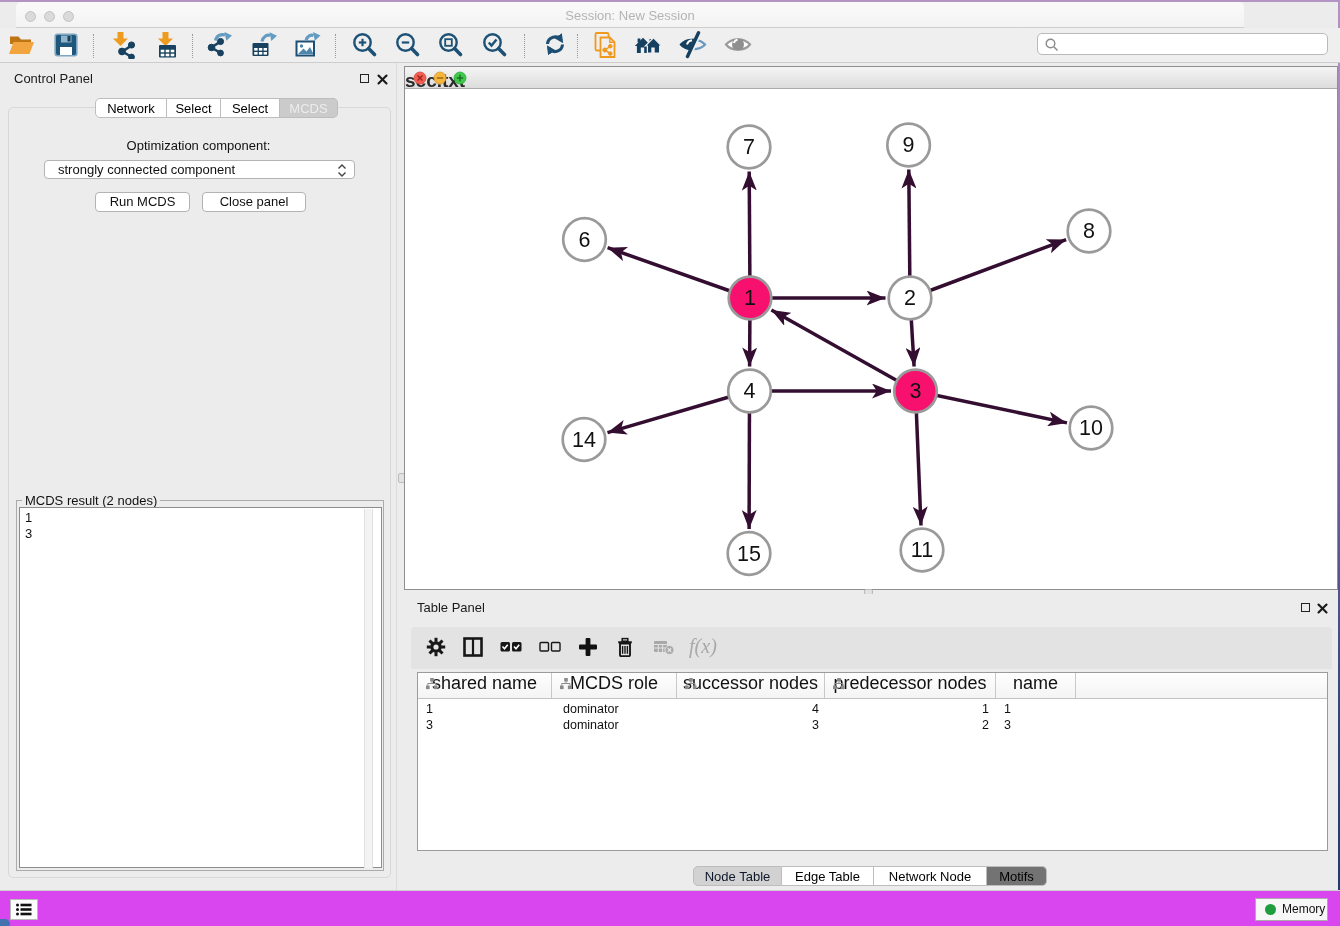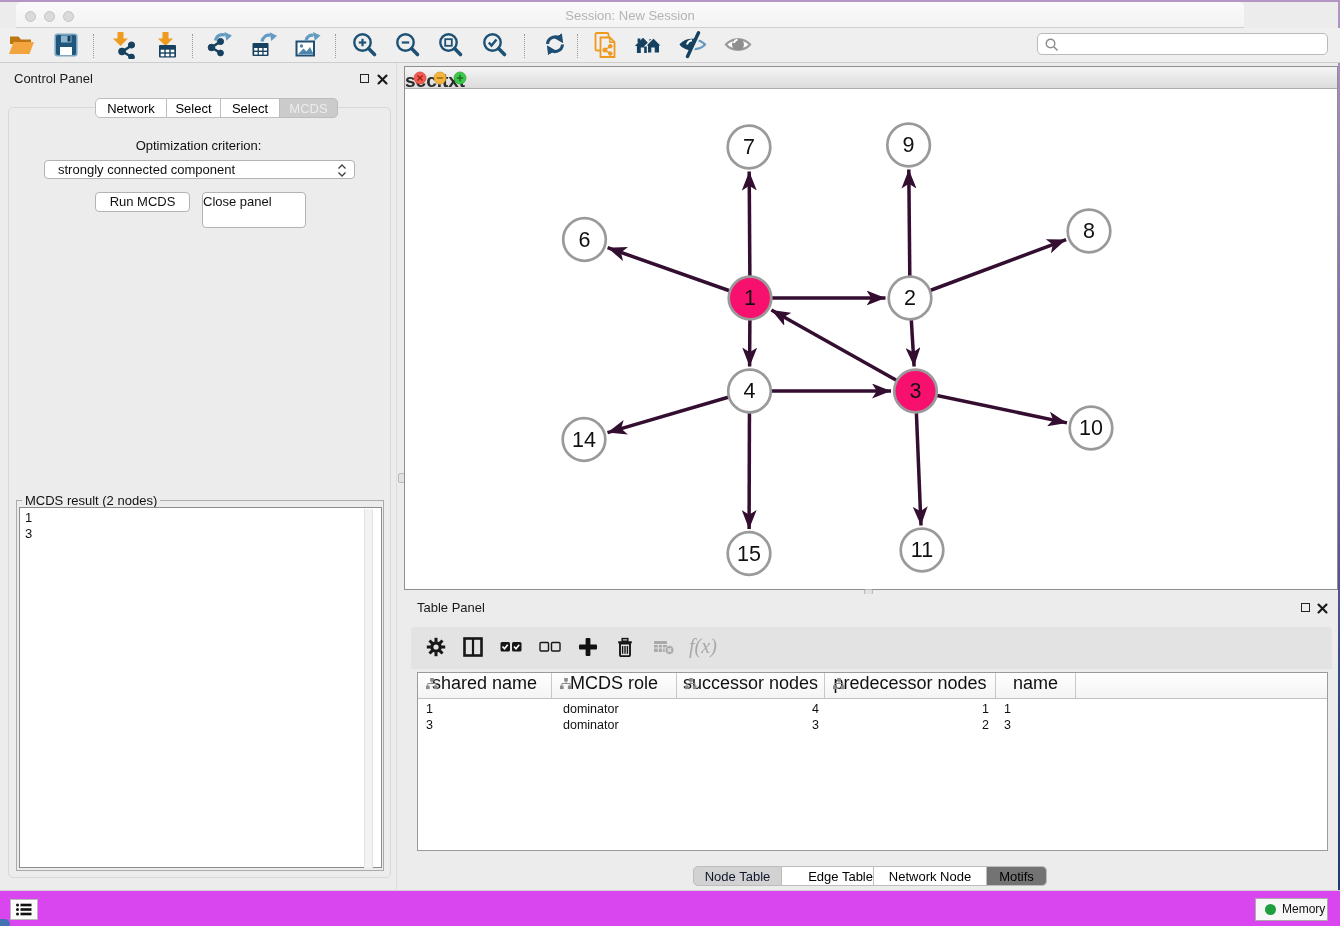--- a/index.html
+++ b/index.html
@@ -180,30 +180,30 @@
     </svg>
 
  <div class="abs" style="left:8px;top:44px;width:383px;height:771px;border:1px solid #d8d8d8;border-radius:5px;background:#ececec"></div>
 
  <div class="abs" style="left:95px;top:34.5px;height:20px;display:flex;font-size:13px">
   <div style="width:72px;background:#fff;border:1px solid #bdbdbd;border-radius:5px 0 0 5px;text-align:center;line-height:19px;color:#000">Network</div>
   <div style="width:54px;background:#fff;border:1px solid #bdbdbd;border-left:none;text-align:center;line-height:19px;color:#000">Select</div>
   <div style="width:59px;background:#fff;border:1px solid #bdbdbd;border-left:none;text-align:center;line-height:19px;color:#000">Select</div>
   <div style="width:58px;background:#cbcbcb;border:1px solid #bdbdbd;border-left:none;border-radius:0 5px 5px 0;text-align:center;line-height:19px;color:#ececec">MCDS</div>
  </div>
- <div class="abs" style="left:0;top:75px;width:397px;text-align:center;font-size:13px;color:#111">Optimization criterion:</div>
+ <div class="abs" style="left:0;top:75px;width:397px;text-align:center;font-size:13px;color:#111">Optimization component:</div>
 
  <div class="abs" style="left:44px;top:97px;width:311px;height:19px;background:#fff;border:1px solid #b3b3b3;border-radius:4px;font-size:13px;color:#111;line-height:17px;padding-left:13px">strongly connected component
    <svg width="10" height="13" style="position:absolute;right:7px;top:2.5px" viewBox="0 0 10 13">
      <path d="M1.5,4.5 L5,1 L8.5,4.5" stroke="#444" stroke-width="1.4" fill="none"></path>
      <path d="M1.5,8.5 L5,12 L8.5,8.5" stroke="#444" stroke-width="1.4" fill="none"></path>
    </svg>
  </div>
  <div class="abs" style="left:95px;top:129px;width:95px;height:20px;background:#fff;border:1px solid #b3b3b3;border-radius:4px;font-size:13px;color:#111;text-align:center;line-height:18px">Run MCDS</div>
- <div class="abs" style="left:202px;top:129px;width:104px;height:36px;background:#fff;border:1px solid #b3b3b3;border-radius:4px;font-size:13px;color:#111;line-height:18px">Close panel</div>
+ <div class="abs" style="left:202px;top:129px;width:104px;height:20px;background:#fff;border:1px solid #b3b3b3;border-radius:4px;font-size:13px;color:#111;text-align:center;line-height:18px">Close panel</div>
 
  <div class="abs" style="left:16px;top:437px;width:368px;height:371px;border:1px solid #ababab">
    <div class="abs" style="left:5px;top:-8px;background:#ececec;padding:0 3px;font-size:13px;color:#111">MCDS result (2 nodes)</div>
    <div class="abs" style="left:2px;top:6px;width:363px;height:361px;background:#fff;border:1px solid #8c8c8c">
      <div style="font-size:13px;color:#111;padding:2px 0 0 5px;line-height:16px">1<br>3</div>
      <div class="abs" style="right:8px;top:1px;width:9px;height:359px;background:#f3f3f3;border-left:1px solid #e2e2e2;border-right:1px solid #e2e2e2"></div>
    </div>
  </div>
 </div>
 
@@ -392,21 +392,21 @@
           <div style="width:125px;padding-left:11px">dominator</div>
           <div style="width:148px;text-align:right;padding-right:6px">3</div>
           <div style="width:171px;text-align:right;padding-right:7px">2</div>
           <div style="width:80px;padding-left:8px">3</div>
         </div>
       </div>
  </div>
 
  <div class="abs" style="left:289px;top:272px;height:20px;display:flex;font-size:13px">
   <div style="width:89px;background:#d2d2d2;border:1px solid #bdbdbd;border-radius:5px 0 0 5px;text-align:center;line-height:19px;color:#0f172a">Node Table</div>
-  <div style="width:92px;background:#fff;border:1px solid #bdbdbd;border-left:none;text-align:right;line-height:19px;color:#000">Edge Table</div>
+  <div style="width:92px;background:#fff;border:1px solid #bdbdbd;border-left:none;text-align:center;line-height:19px;color:#000">Edge Table</div>
   <div style="width:113px;background:#fff;border:1px solid #bdbdbd;border-left:none;text-align:center;line-height:19px;color:#000">Network Node</div>
   <div style="width:60px;background:#737373;border:1px solid #bdbdbd;border-left:none;border-radius:0 5px 5px 0;text-align:center;line-height:19px;color:#000">Motifs</div>
  </div>
 </div>
 
 <div class="abs" style="left:0;top:890px;width:1340px;height:36px;background:#d946ef;border-top:1px solid #cfcfcf">
  <div class="abs" style="left:10px;top:8px;width:28px;height:21px;background:#fdfdfd;border:1px solid #b9b9b9">
   <svg width="16" height="13" style="position:absolute;left:5px;top:3px" viewBox="0 0 16 13">
    <g fill="#111">
           <circle cx="1.5" cy="2" r="1.5"></circle>

